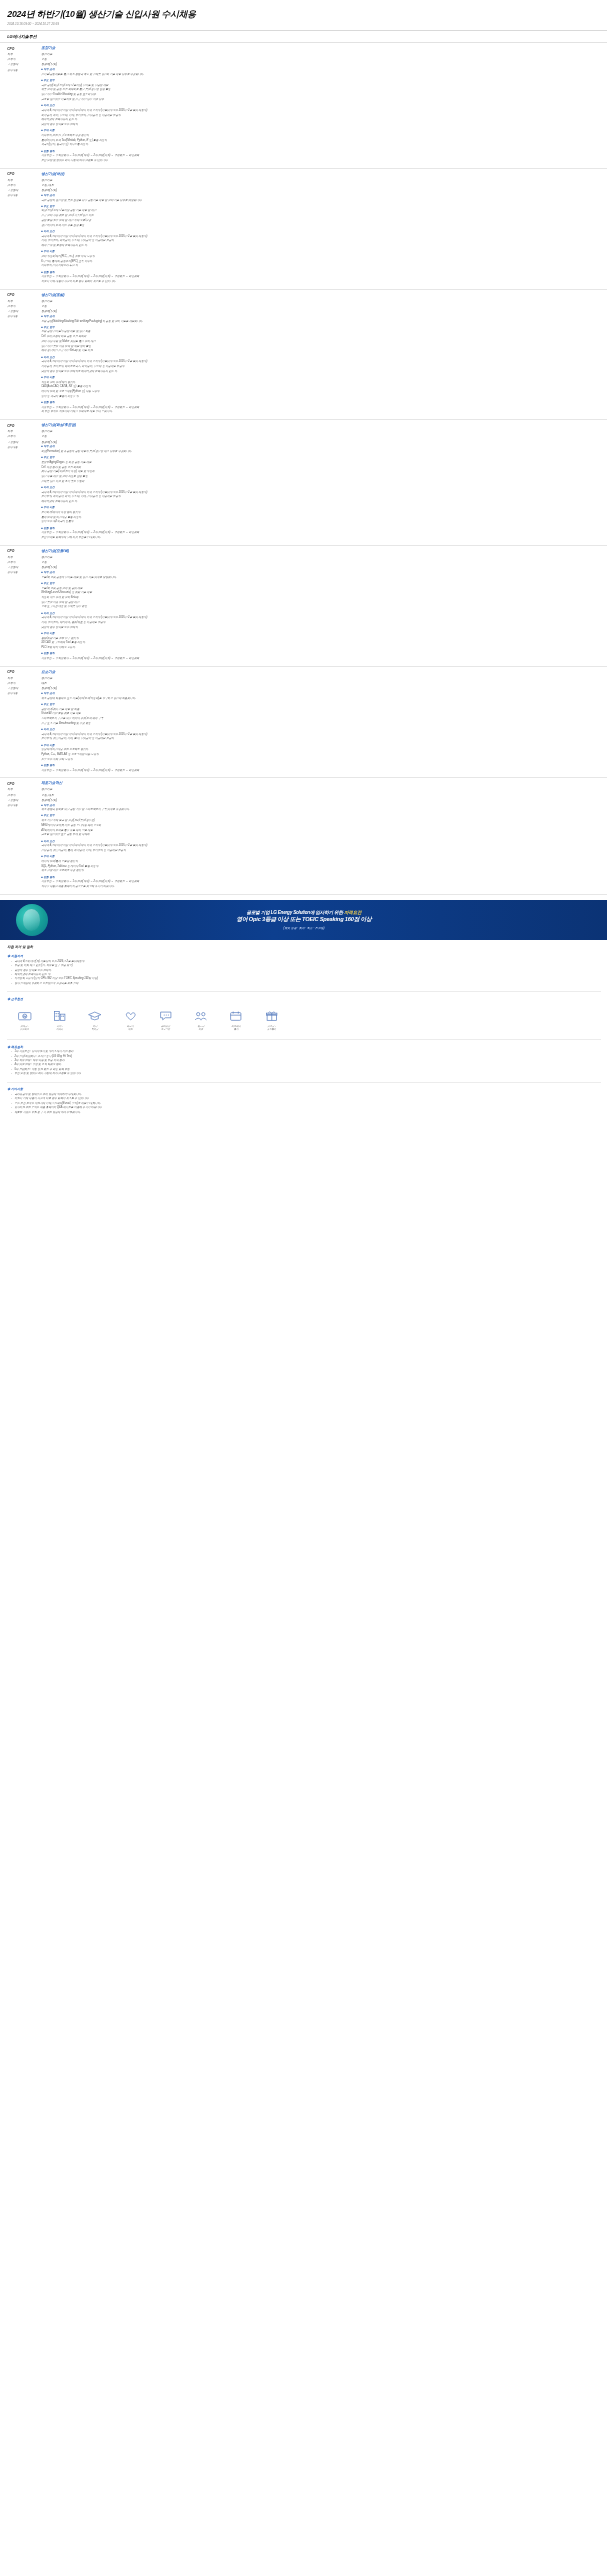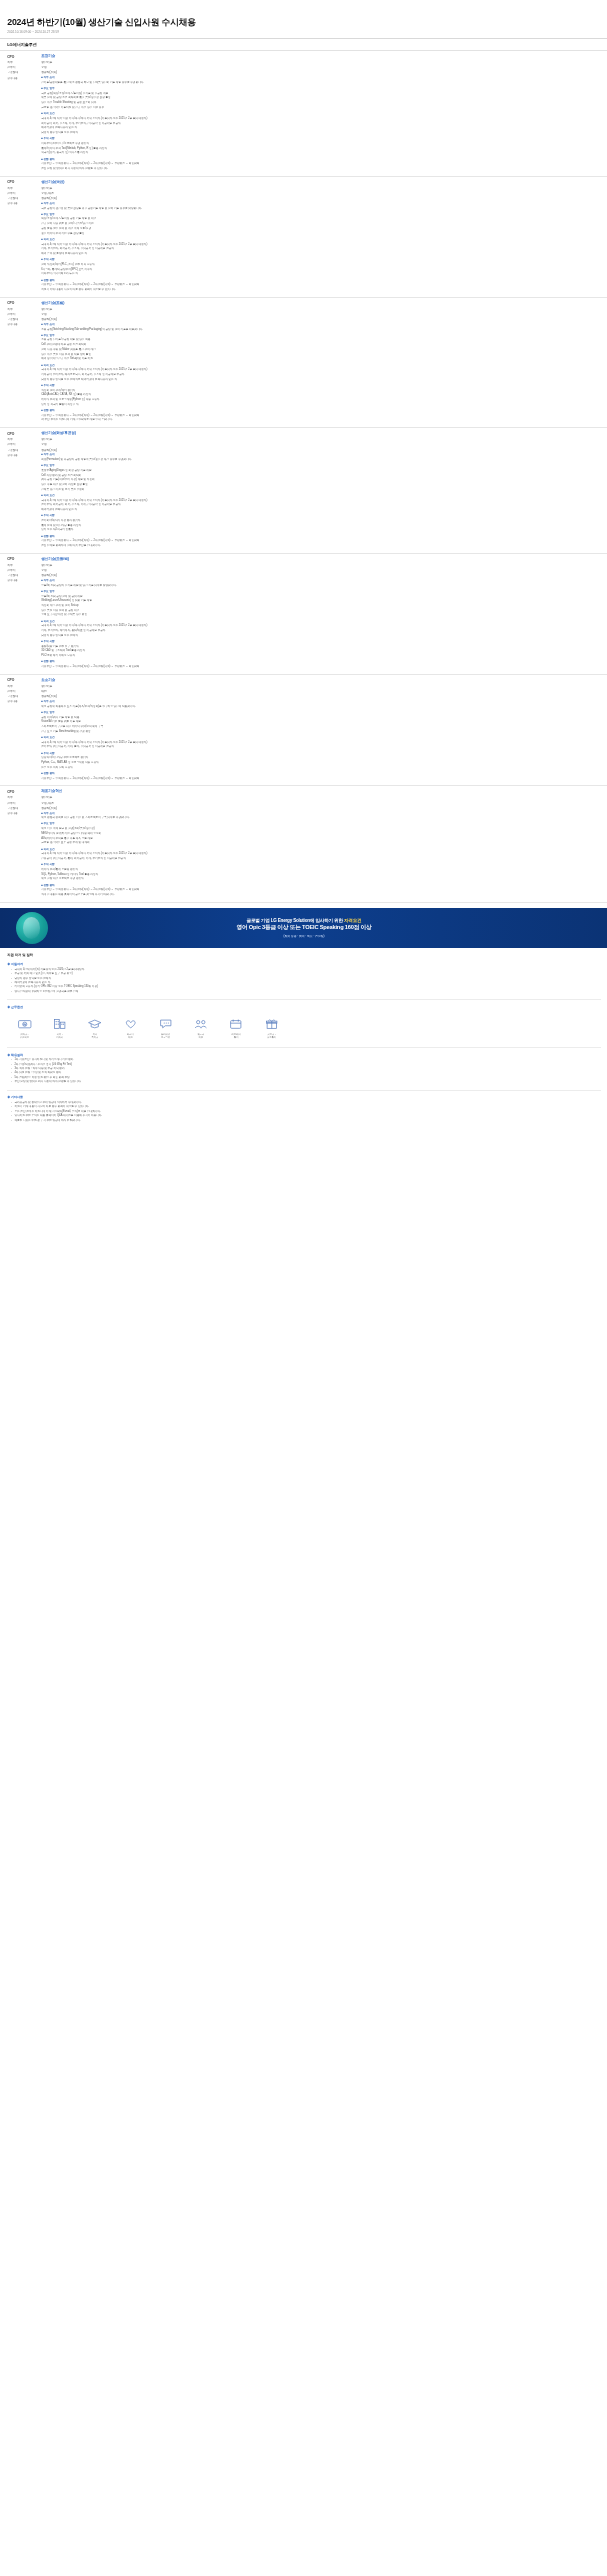--- a/index.html
+++ b/index.html
@@ -2,21 +2,21 @@
 <html lang="ko" style="font-size:8.2px"><head>
 <meta charset="utf-8">
 <title>2024년 하반기(10월) 생산기술 신입사원 수시채용</title>
 <style>
   html,body{margin:0;padding:0;background:#ffffff;}
   body{
     font-family:"Liberation Sans", sans-serif;
     color:#333;
     width:608px;
   }
-  .page{width:608px;margin:12px auto;position:relative;}
+  .page{width:608px;margin:4px auto;position:relative;font-style:italic;}
   
   .doc-title{
     font-size:8.8px;
     font-weight:bold;
     color:#111;
     padding:5.2px 7.2px 1px 7.2px;
     letter-spacing:-0.2px;
   }
   .doc-date{
     font-size:3.1px;

